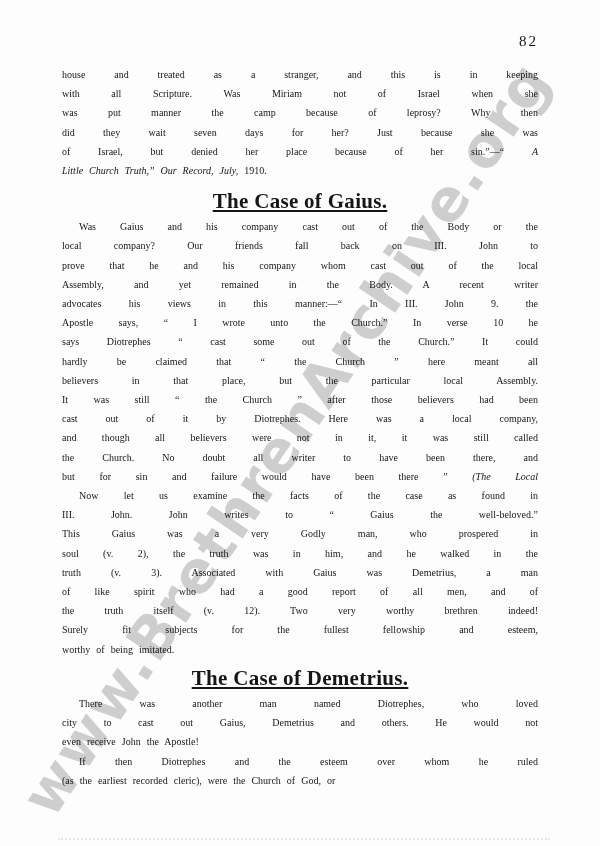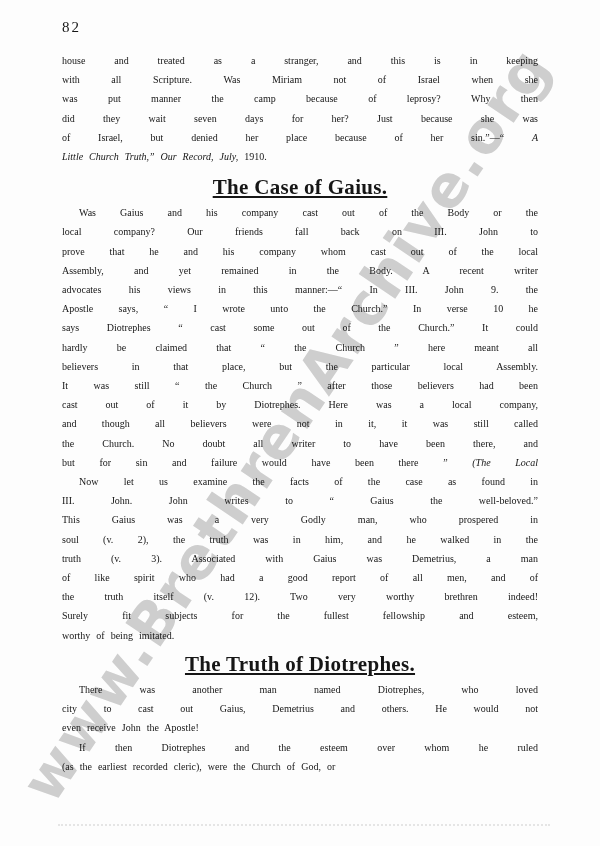--- a/index.html
+++ b/index.html
@@ -16,21 +16,21 @@
   .watermark{
     position:absolute;left:8px;top:758px;z-index:0;
     transform:rotate(-56deg);transform-origin:0 0;
     font-family:"DejaVu Sans",sans-serif;
     font-weight:700;font-size:58px;letter-spacing:2px;
     color:#c9c9c9;opacity:.9;white-space:nowrap;
     pointer-events:none;user-select:none;
   }
   .text-col{position:relative;z-index:1;padding:0 62px;}
   .page-number{
-    margin-top:18px;text-align:left;
+    margin-top:32px;text-align:right;
     font-size:15px;line-height:18px;letter-spacing:2px;font-family:Liberation Serif, serif;
   }
   .para{margin:0;}
   .para.first{margin-top:15px;}
   .line{
     font-size:10px;line-height:19.2px;
     text-align:justify;text-align-last:justify;
     word-spacing:1px;
   }
   .line.last{text-align-last:left;word-spacing:3.5px;}
@@ -92,21 +92,21 @@
         <div class="line"><span>III. John.  John writes to “ Gaius the well-beloved.”</span></div>
         <div class="line"><span>This Gaius was a very Godly man, who prospered in</span></div>
         <div class="line"><span>soul (v. 2), the truth was in him, and he walked in the</span></div>
         <div class="line"><span>truth (v. 3).  Associated with Gaius was Demetrius, a man</span></div>
         <div class="line"><span>of like spirit who had a good report of all men, and of</span></div>
         <div class="line"><span>the truth itself (v. 12).  Two very worthy brethren indeed!</span></div>
         <div class="line"><span>Surely fit subjects for the fullest fellowship and esteem,</span></div>
         <div class="line last"><span>worthy of being imitated.</span></div>
       </div>
 
-    <h2 class="section-heading second">The Truth of Diotrephes.</h2>
+    <h2 class="section-heading second">The Case of Demetrius.</h2>
 
     <div class="para">
         <div class="line indent"><span>There was another man named Diotrephes, who loved</span></div>
         <div class="line"><span>city to cast out Gaius, Demetrius and others.  He would not</span></div>
         <div class="line last"><span>even receive John the Apostle!</span></div>
       </div>
     <div class="para">
         <div class="line indent"><span>If then Diotrephes and the esteem over whom he ruled</span></div>
         <div class="line last"><span>(as the earliest recorded cleric), were the Church of God, or</span></div>
       </div>

